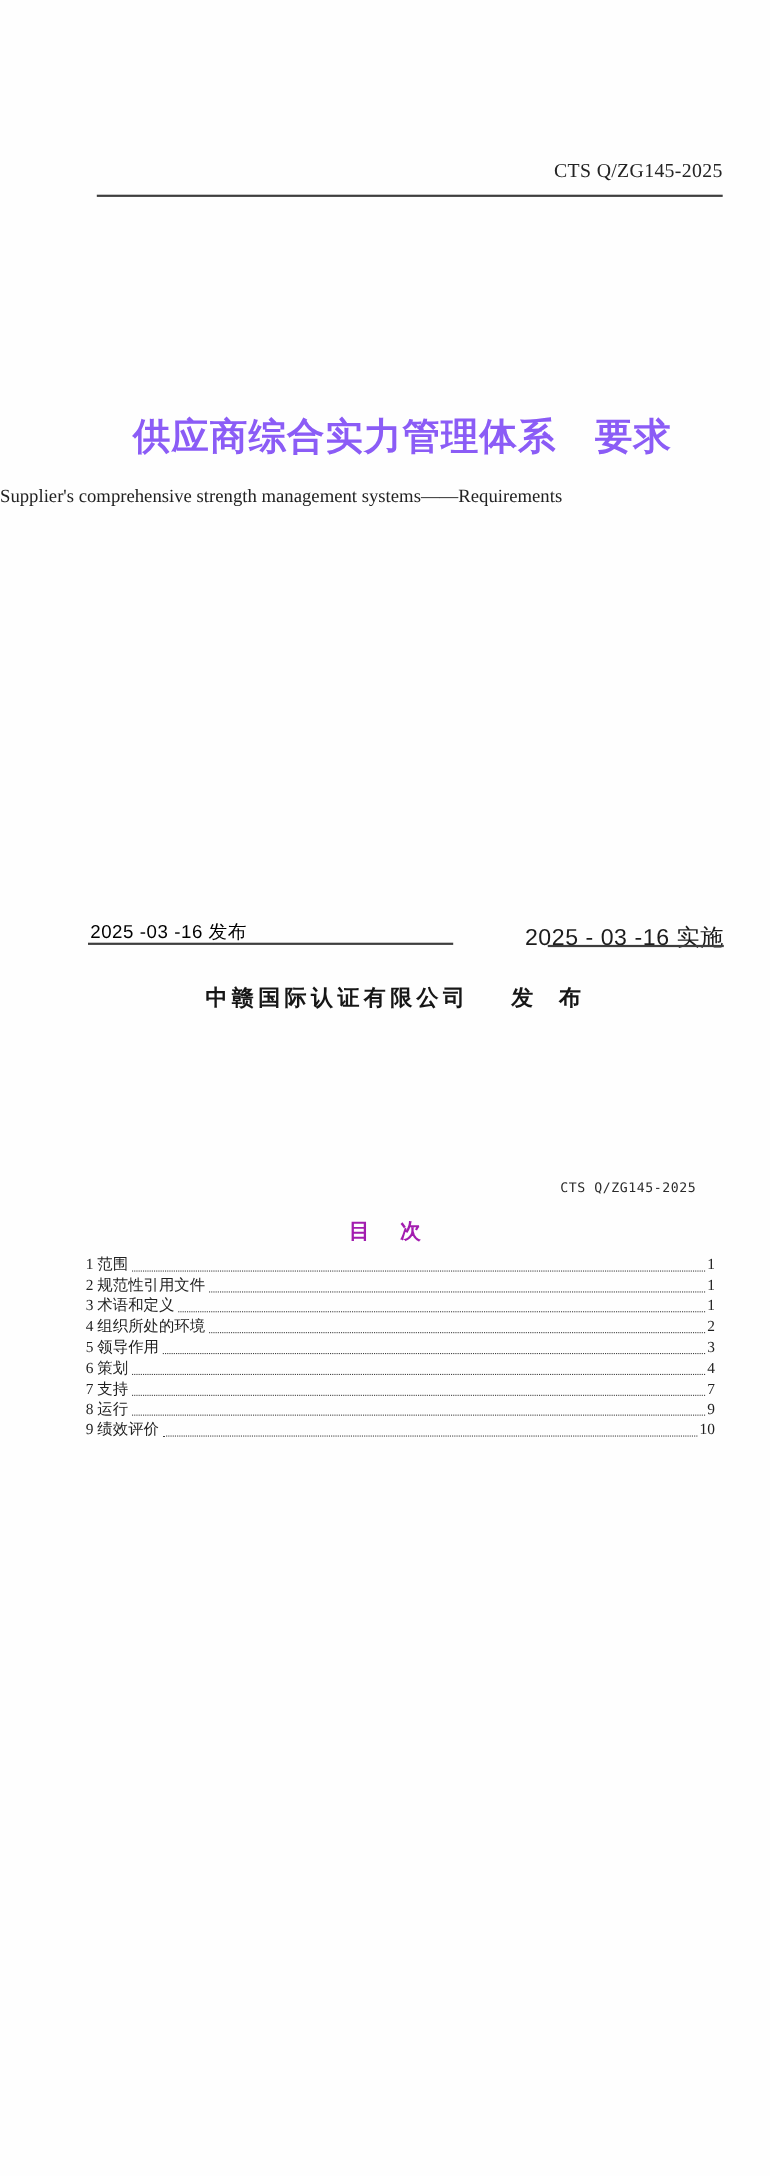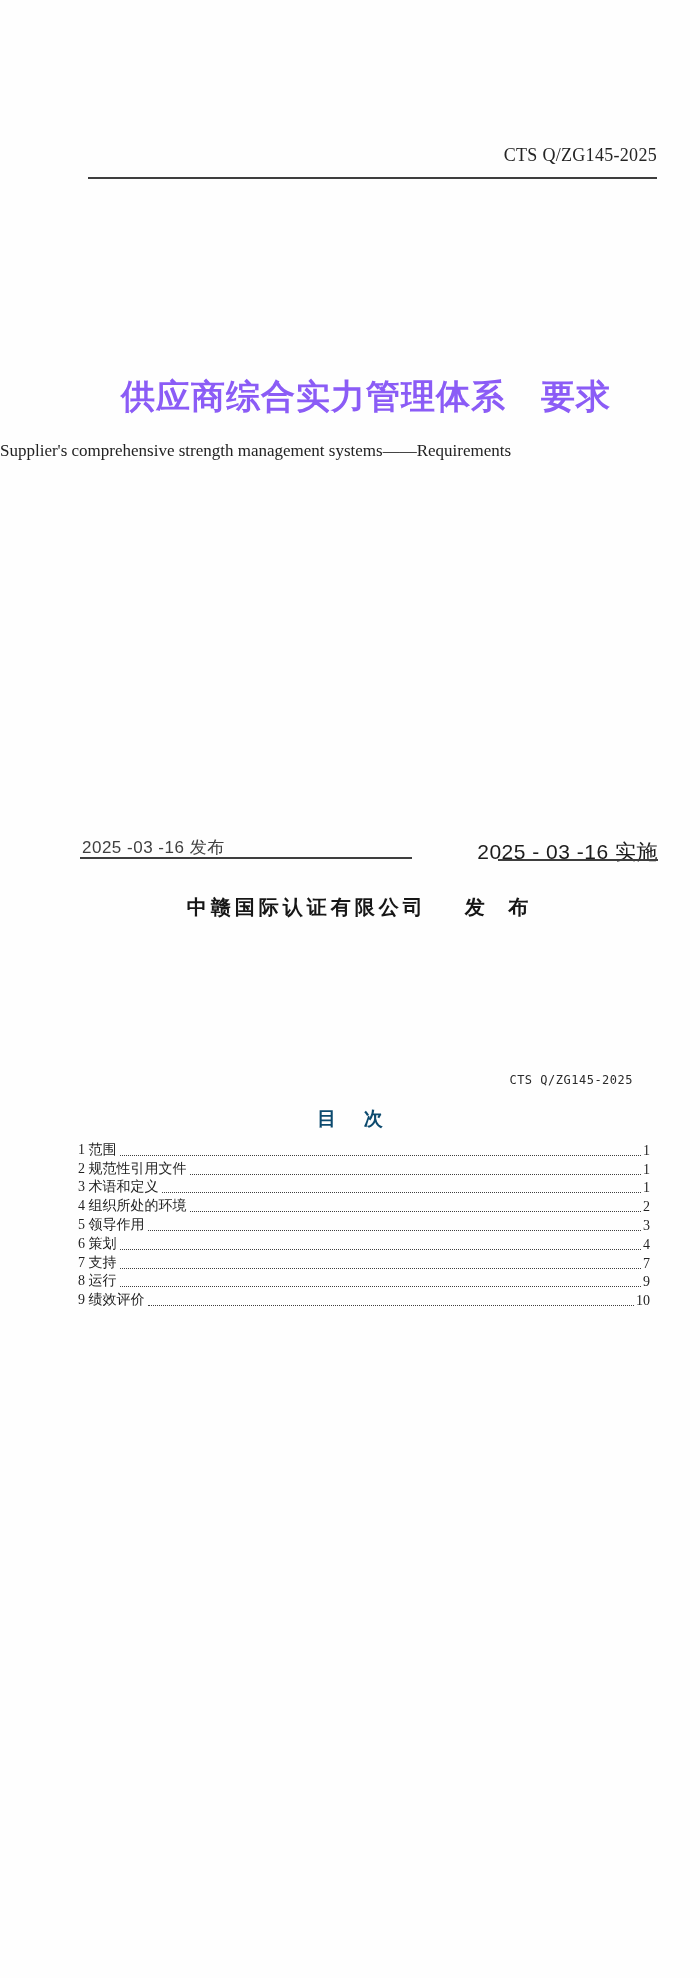--- a/index.html
+++ b/index.html
@@ -28,21 +28,21 @@
     text-align:center;
     font-family:"Liberation Sans","DejaVu Sans",sans-serif;
     font-size:34px;font-weight:bold;letter-spacing:1px;color:#8b5cf6;padding-left:16px;
   }
   .title-en{
     position:absolute;top:441px;left:0;width:100%;
     font-size:17px;color:#222222;
   }
   .issue-date{
     position:absolute;top:836px;left:82px;
-    font-size:17px;letter-spacing:0.5px;color:#404040;
+    font-size:17px;letter-spacing:0.5px;color:#000000;
   }
   .issue-line{
     position:absolute;top:857px;left:80px;width:332px;height:2px;
     background:#3e3e3e;
   }
   .impl-date{
     position:absolute;top:838px;right:42px;
     font-size:21px;letter-spacing:0.5px;color:#1c1c1c;
   }
   .impl-line{
@@ -62,21 +62,21 @@
   
   .toc-code{
     position:absolute;top:1073px;right:67px;
     font-size:12px;letter-spacing:0.5px;color:#2a2a2a;
   }
   .toc-heading{
     position:absolute;top:1106px;left:0;width:100%;margin:0;
     text-align:center;
     font-family:"Liberation Sans","DejaVu Sans",sans-serif;
     font-size:19px;font-weight:bold;letter-spacing:11px;text-indent:11px;
-    color:#0c4a6e;
+    color:#a21caf;
   }
   .toc-list{
     position:absolute;top:1140px;left:78px;right:50px;
     font-size:14px;color:#1f1f1f;
   }
   .toc-row{
     display:flex;align-items:flex-end;
     height:18.8px;
   }
   .toc-label{white-space:nowrap;}

